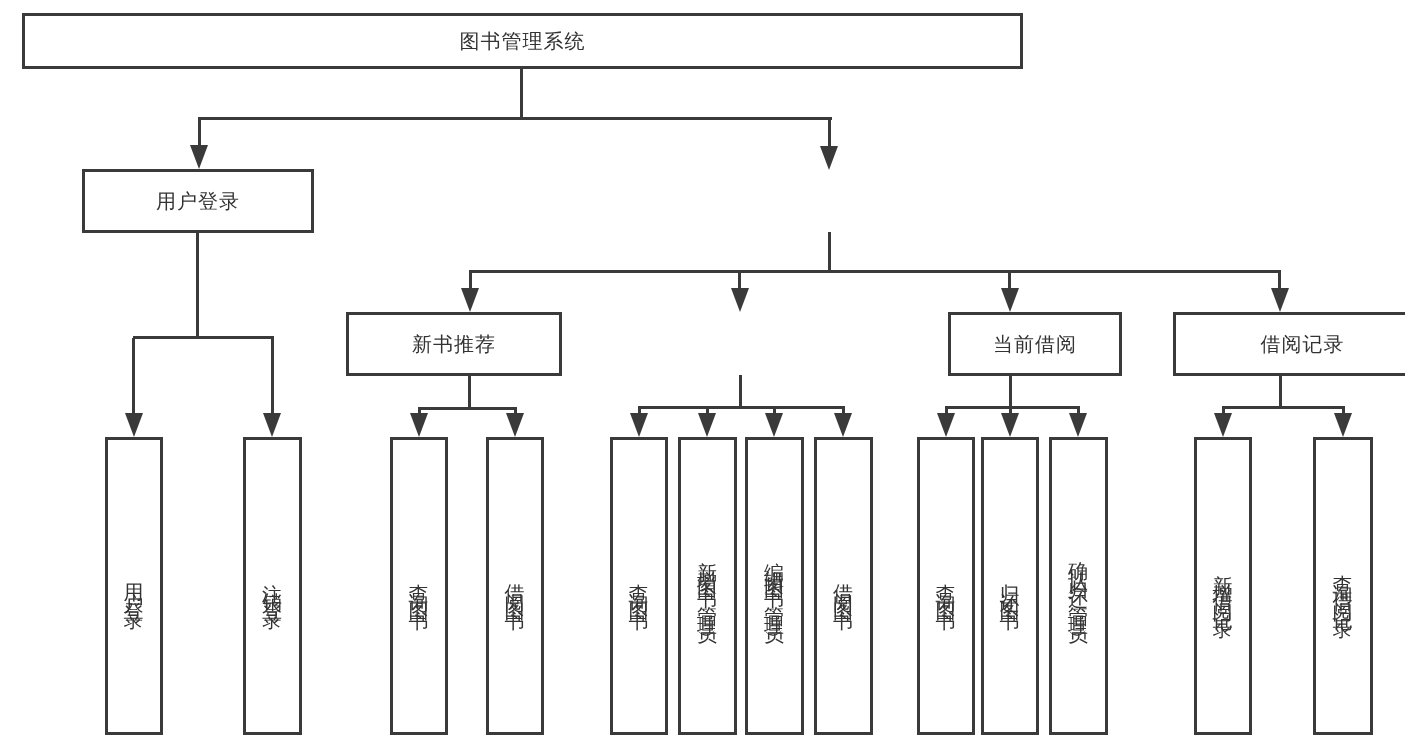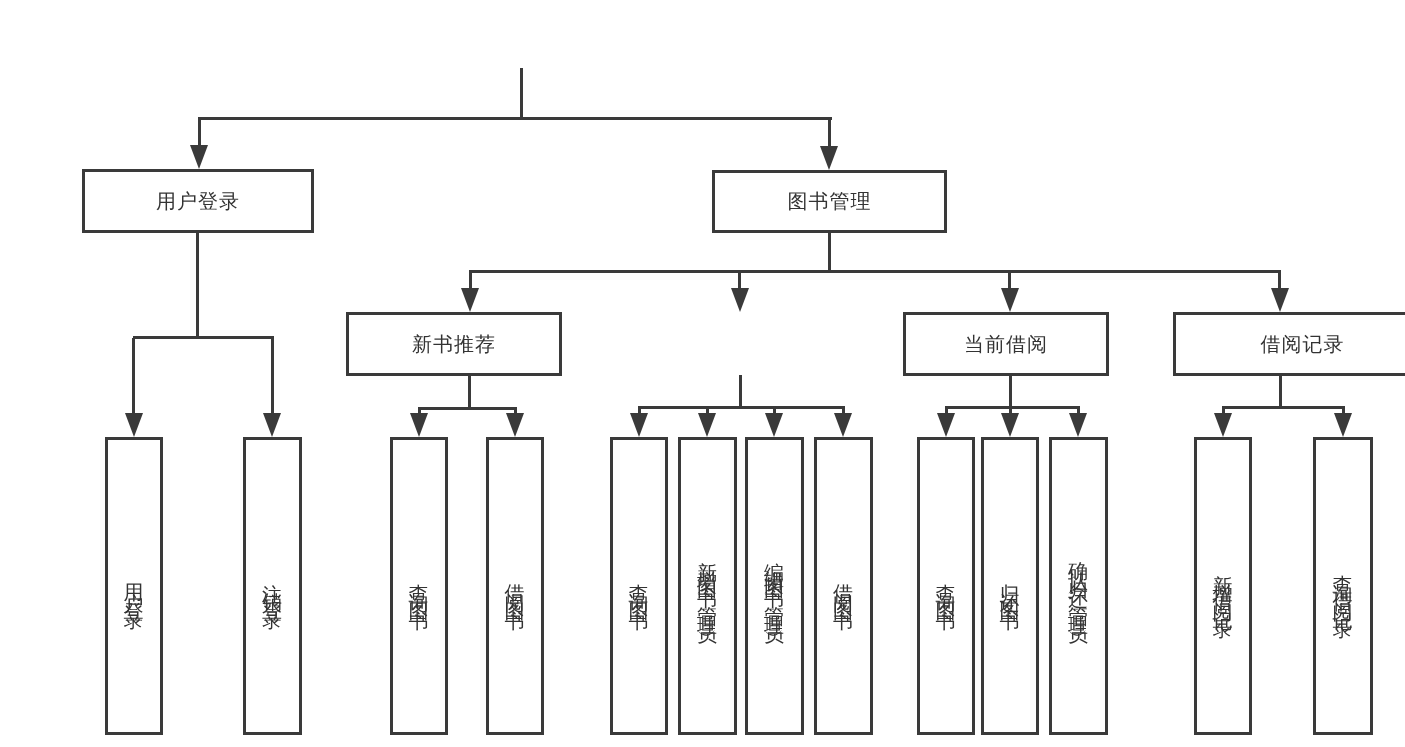--- a/index.html
+++ b/index.html
@@ -61,35 +61,35 @@
     letter-spacing: 1px;
     color: var(--wm);
     white-space: nowrap;
   }
 </style>
 </head>
 <body>
 
 <div class="canvas">
 
+  <div class="box" style="left:22px; top:13px; width:1001px; height:56px;">
+    <span class="hlabel">图书管理系统</span>
+  </div>
 
   <div class="box" style="left:82px; top:169px; width:232px; height:64px;">
     <span class="hlabel">用户登录</span>
   </div>
 
-  <div class="box" style="left:712px; top:170px; width:235px; height:63px;">
-    <span class="hlabel">图书管理</span>
-  </div>
 
   <div class="box" style="left:346px; top:312px; width:216px; height:64px;">
     <span class="hlabel">新书推荐</span>
   </div>
 
 
-  <div class="box" style="left:903px; top:312px; width:206px; height:64px;">
+  <div class="box" style="left:948px; top:312px; width:174px; height:64px;">
     <span class="hlabel">当前借阅</span>
   </div>
 
   <div class="box" style="left:1173px; top:312px; width:259px; height:64px;">
     <span class="hlabel">借阅记录</span>
   </div>
 
   <div class="box vbox" style="left:105px; width:58px;">
     <span class="vtext">用户登录</span>
   </div>

